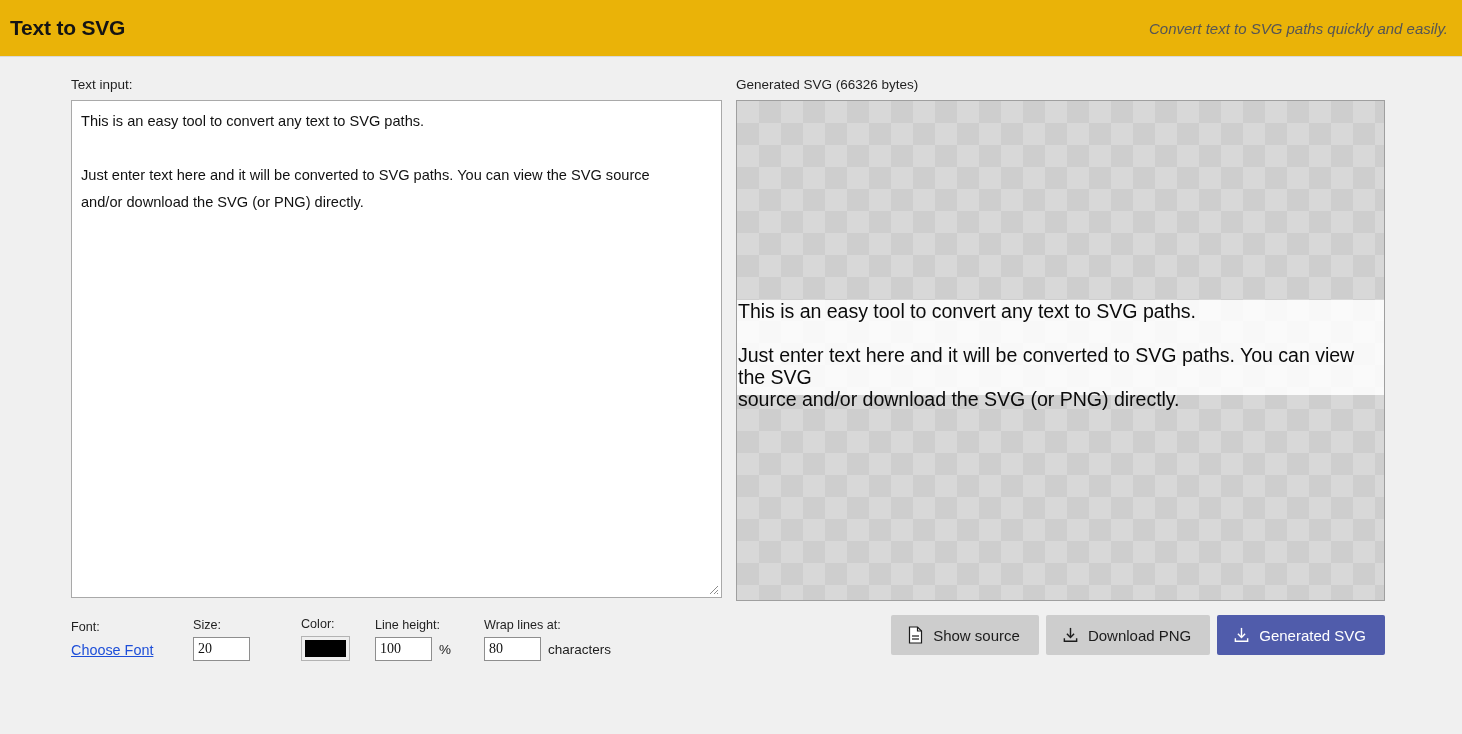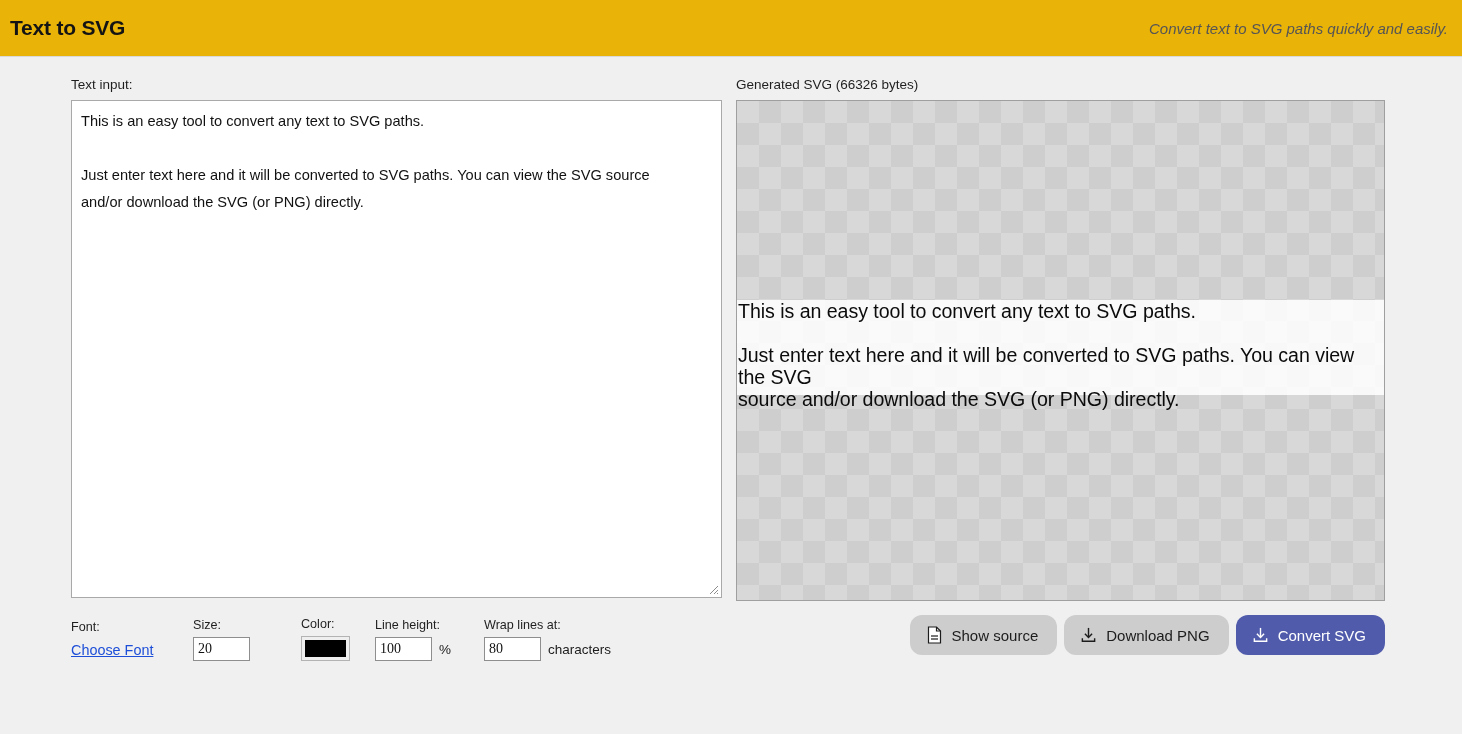--- a/index.html
+++ b/index.html
@@ -197,21 +197,21 @@
     justify-content: flex-end;
     gap: 7px;
   }
   .btn {
     height: 40px;
     display: inline-flex;
     align-items: center;
     gap: 9px;
     padding: 0 19px 0 16px;
     border: none;
-    border-radius: 12px;
+    border-radius: 2px;
     font-family: "Liberation Sans", sans-serif;
     font-size: 15px;
     cursor: pointer;
     background: #cdcdcd;
     color: #1c1c1c;
   }
   .btn.primary { background: #505cab; color: #ffffff; }
   .btn .ic { display: inline-flex; width: 17px; height: 18px; }
 </style>
 </head>
@@ -322,19 +322,19 @@
       </button>
 
       <button class="btn primary">
         <span class="ic">
           <svg viewBox="0 0 18 18" width="17" height="18">
             <line x1="9" y1="1.5" x2="9" y2="11" stroke="#ffffff" stroke-width="1.5"></line>
             <path d="M5.2 7.6 L9 11.6 L12.8 7.6" fill="none" stroke="#ffffff" stroke-width="1.5"></path>
             <path d="M2.5 12.5 v3.2 h13 v-3.2" fill="none" stroke="#ffffff" stroke-width="1.5"></path>
           </svg>
         </span>
-        <span>Convert SVG</span>
+        <span>Generated SVG</span>
       </button>
 
     </div>
   </div>
 
 </div>
 
 </body></html>

